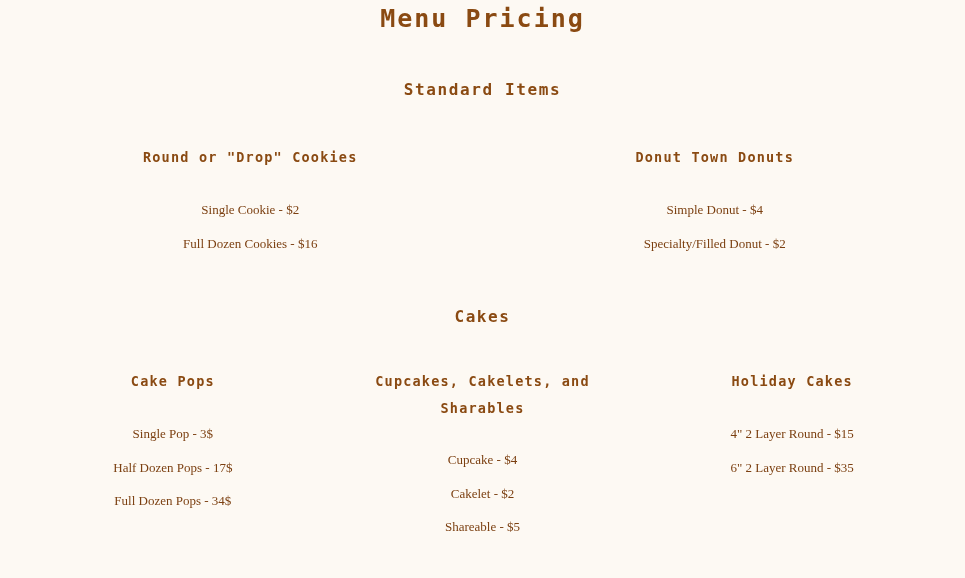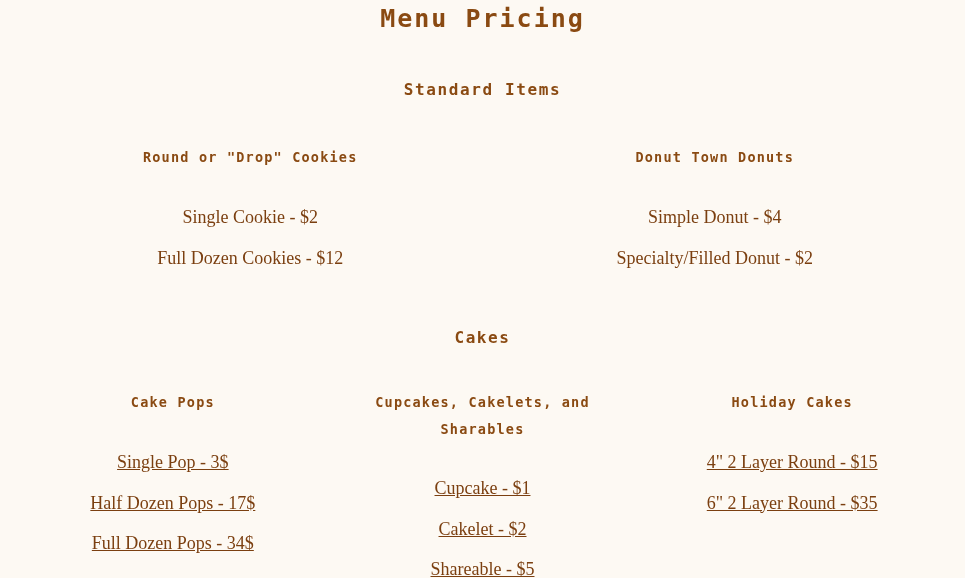--- a/index.html
+++ b/index.html
@@ -76,31 +76,30 @@
   .cakes .col-title {
     padding-top: 42px;
   }
   .items {
     list-style: none;
     margin: 0;
     padding: 0;
   }
   .items li {
     font-family: "Liberation Serif", serif;
-    font-size: 18px;
+    font-size: 13px;
     color: #7b3f10;
     line-height: 28.5px;
-    margin: 12px;
+    margin: 5px;
   }
   .standard .items {
     padding-top: 20px;
   }
   .cakes .items {
     padding-top: 19px;
-    text-decoration: underline;
   }
   .cakes .col-cake-pops .items {
     padding-top: 20px;
   }
   .cakes .col-holiday .items {
     padding-top: 20px;
   }
   .cakes .col-cupcakes .items {
     padding-top: 19px;
   }
@@ -119,21 +118,21 @@
   <h1 class="page-title">Menu Pricing</h1>
 
   <div class="section section-standard">
     <h2 class="section-title">Standard Items</h2>
     <div class="columns standard">
 
       <div class="column col-round-drop">
         <div class="col-title">Round or "Drop" Cookies</div>
         <ul class="items">
           <li>Single Cookie - $2</li>
-          <li>Full Dozen Cookies - $12</li>
+          <li>Full Dozen Cookies - $16</li>
         </ul>
       </div>
 
       <div class="column col-donuts">
         <div class="col-title">Donut Town Donuts</div>
         <ul class="items">
           <li>Simple Donut - $4</li>
           <li>Specialty/Filled Donut - $2</li>
         </ul>
       </div>
@@ -151,21 +150,21 @@
         <ul class="items">
           <li>Single Pop - 3$</li>
           <li>Half Dozen Pops - 17$</li>
           <li>Full Dozen Pops - 34$</li>
         </ul>
       </div>
 
       <div class="column col-cupcakes">
         <div class="col-title">Cupcakes, Cakelets, and Sharables</div>
         <ul class="items">
-          <li>Cupcake - $1</li>
+          <li>Cupcake - $4</li>
           <li>Cakelet - $2</li>
           <li>Shareable - $5</li>
         </ul>
       </div>
 
       <div class="column col-holiday">
         <div class="col-title">Holiday Cakes</div>
         <ul class="items">
           <li>4" 2 Layer Round - $15</li>
           <li>6" 2 Layer Round - $35</li>

